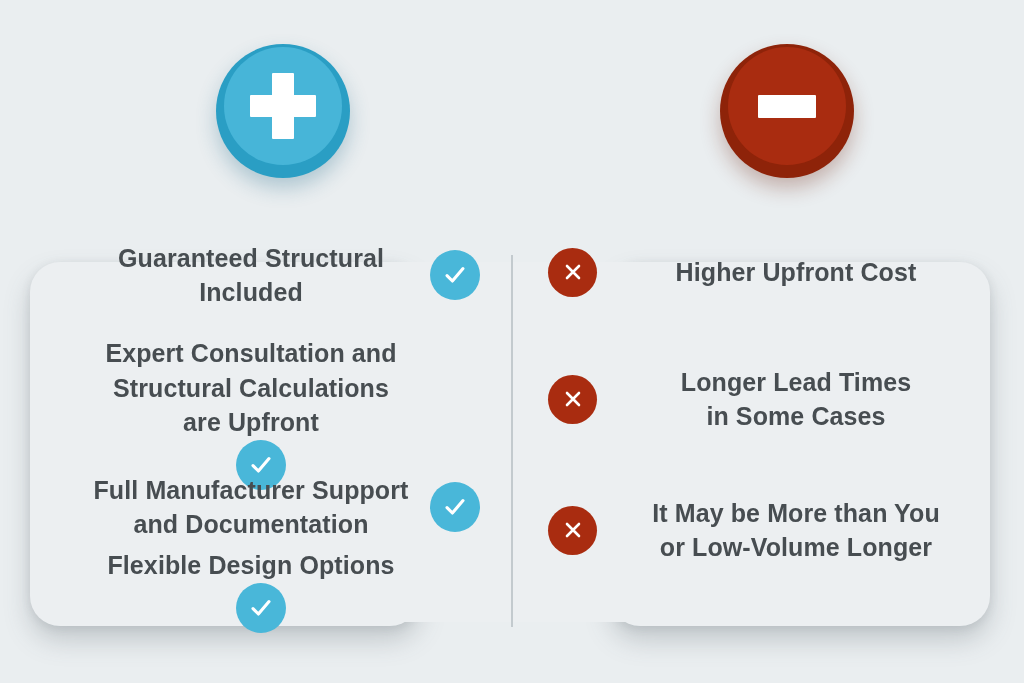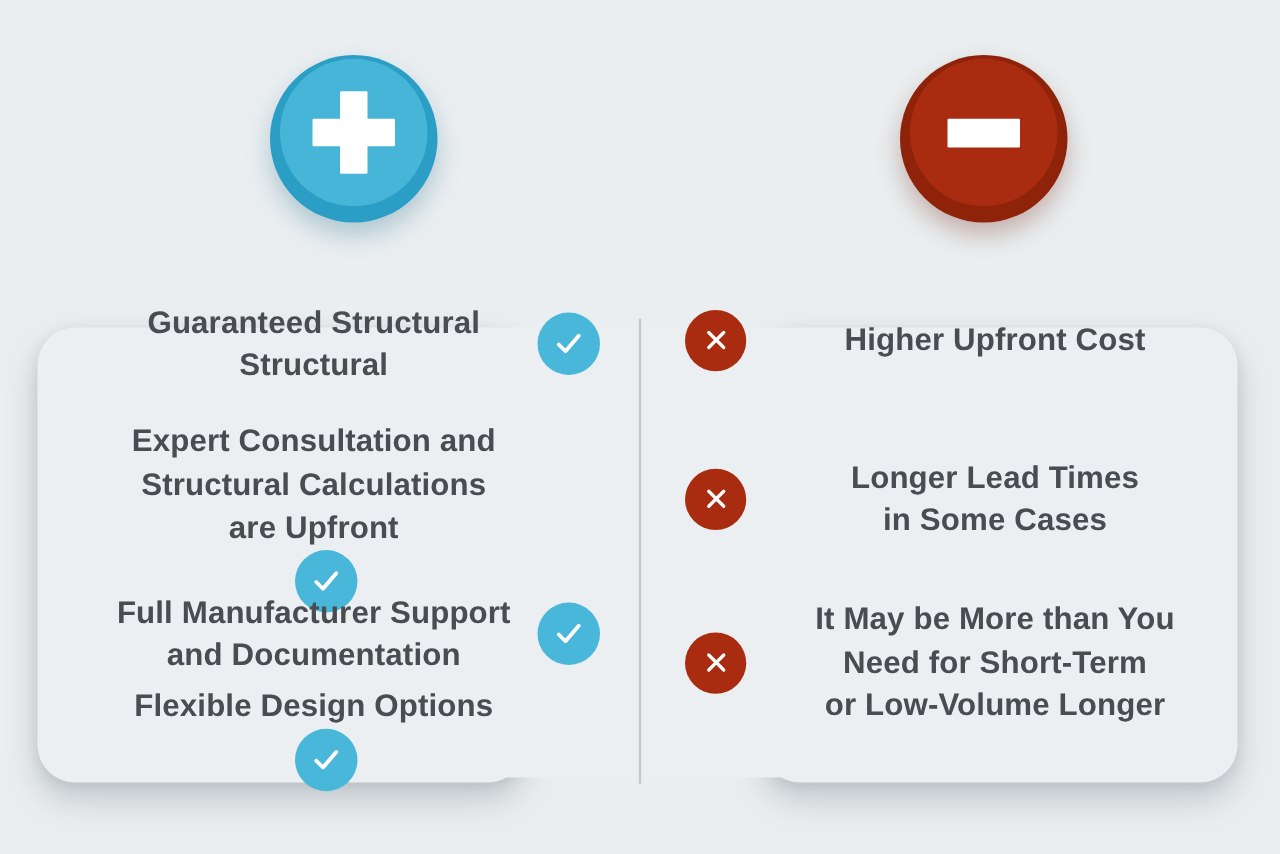--- a/index.html
+++ b/index.html
@@ -191,21 +191,21 @@
     <div class="badge-inner-minus">
       <svg class="glyph-minus" viewBox="0 0 118 118">
         <rect x="30" y="48" width="58" height="23" rx="1" fill="#ffffff"></rect>
       </svg>
     </div>
   </div>
 
   <div class="row left-row" id="row-pro-0">
     <div class="row-text">
       <div>Guaranteed Structural</div>
-      <div>Structural</div>
+      <div>Included</div>
     </div>
     <div class="icon-circle icon-check">
       <svg width="30" height="30" viewBox="0 0 30 30">
         <path d="M7 15.6 L12.4 21 L23 8.6" fill="none" stroke="#ffffff" stroke-width="3.1" stroke-linecap="round" stroke-linejoin="round"></path>
       </svg>
     </div>
   </div>
 
   <div class="row left-row" id="row-pro-1">
     <div class="row-text">
@@ -267,18 +267,17 @@
   </div>
 
   <div class="row right-row" id="row-con-2">
     <div class="icon-circle icon-x">
       <svg width="28" height="28" viewBox="0 0 28 28">
         <path d="M8 8 L20 20 M20 8 L8 20" fill="none" stroke="#ffffff" stroke-width="2.6" stroke-linecap="round"></path>
       </svg>
     </div>
     <div class="row-text">
       <div>It May be More than You</div>
-      <div>Need for Short-Term</div>
       <div>or Low-Volume Longer</div>
     </div>
   </div>
 
 </div>
 
 </body></html>

